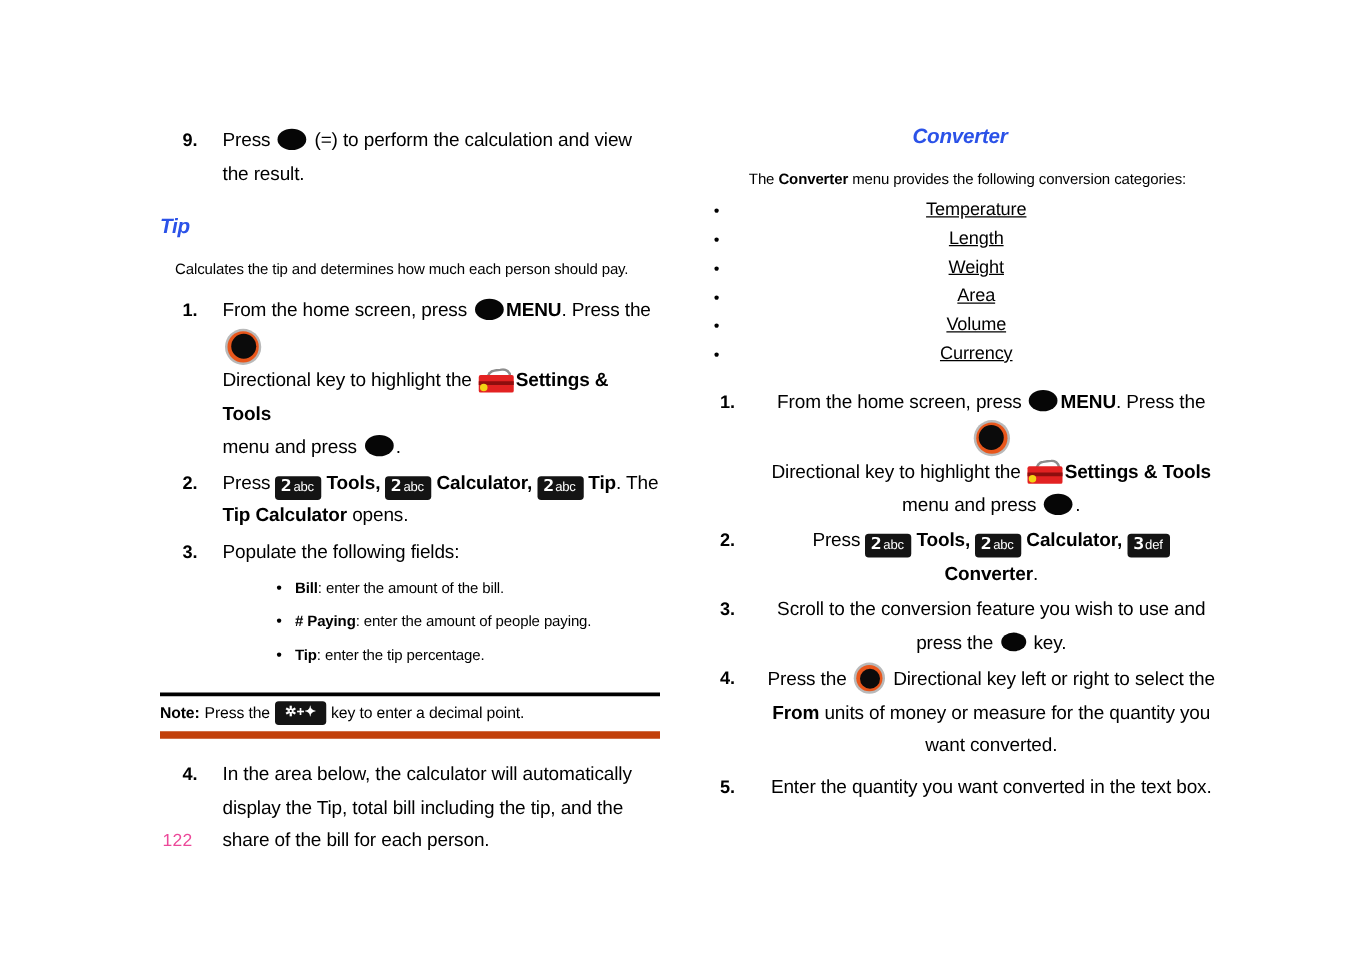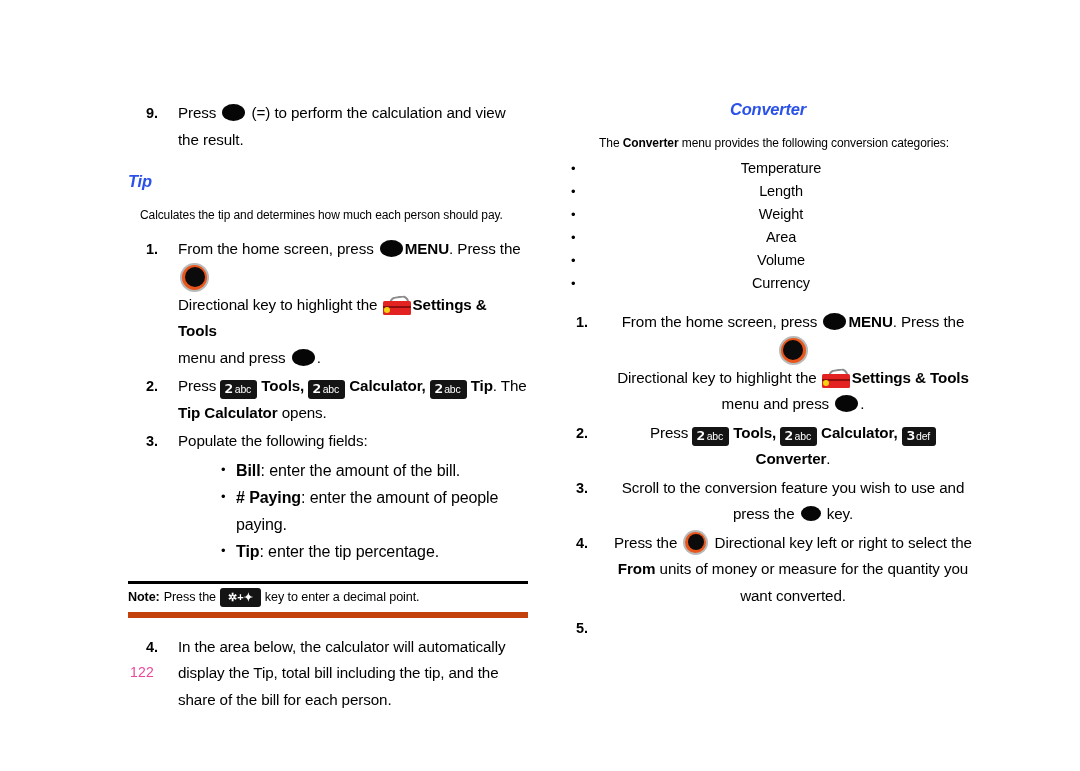--- a/index.html
+++ b/index.html
@@ -68,20 +68,21 @@
     top: 0;
     font-weight: bold;
     font-size: 14.5px;
   }
 
   
   ul.bullets {
     list-style: none;
     margin: 0;
     padding: 0;
+    text-decoration: underline;
   }
   ul.bullets > li {
     position: relative;
     padding-left: 14px;
     font-size: 14.5px;
     line-height: 23px;
     letter-spacing: -0.1px;
   }
   ul.bullets > li::before {
     content: "\2022";
@@ -91,21 +92,21 @@
     font-size: 13px;
   }
   ul.sub-bullets {
     list-style: none;
     margin: 2px 0 0 0;
     padding: 0 0 0 42px;
   }
   ul.sub-bullets > li {
     position: relative;
     padding-left: 16px;
-    font-size: 16px;
+    font-size: 12px;
     line-height: 27px;
     letter-spacing: -0.1px;
   }
   ul.sub-bullets > li::before {
     content: "\2022";
     position: absolute;
     left: 1px;
     top: -1px;
     font-size: 13px;
   }
@@ -346,21 +347,21 @@
 
       <li>
         <span class="num">3.</span><span>Scroll to the conversion feature you wish to use and press the </span><span class="okkey sm"></span><span> key.</span>
       </li>
 
       <li>
         <span class="num">4.</span><span>Press the </span><span class="dirkey sm"></span><span> Directional key left or right to select the </span><span class="bold">From</span><span> units of money or measure for the quantity you want converted.</span>
       </li>
 
       <li style="margin-top:6px;">
-        <span class="num">5.</span>
+        <span class="num">5.</span><span>Enter the quantity you want converted in the text box.</span>
       </li>
     </ol>
 
   </div>
 
   <div class="page-number">122</div>
 
 </div>
 
 </body></html>

